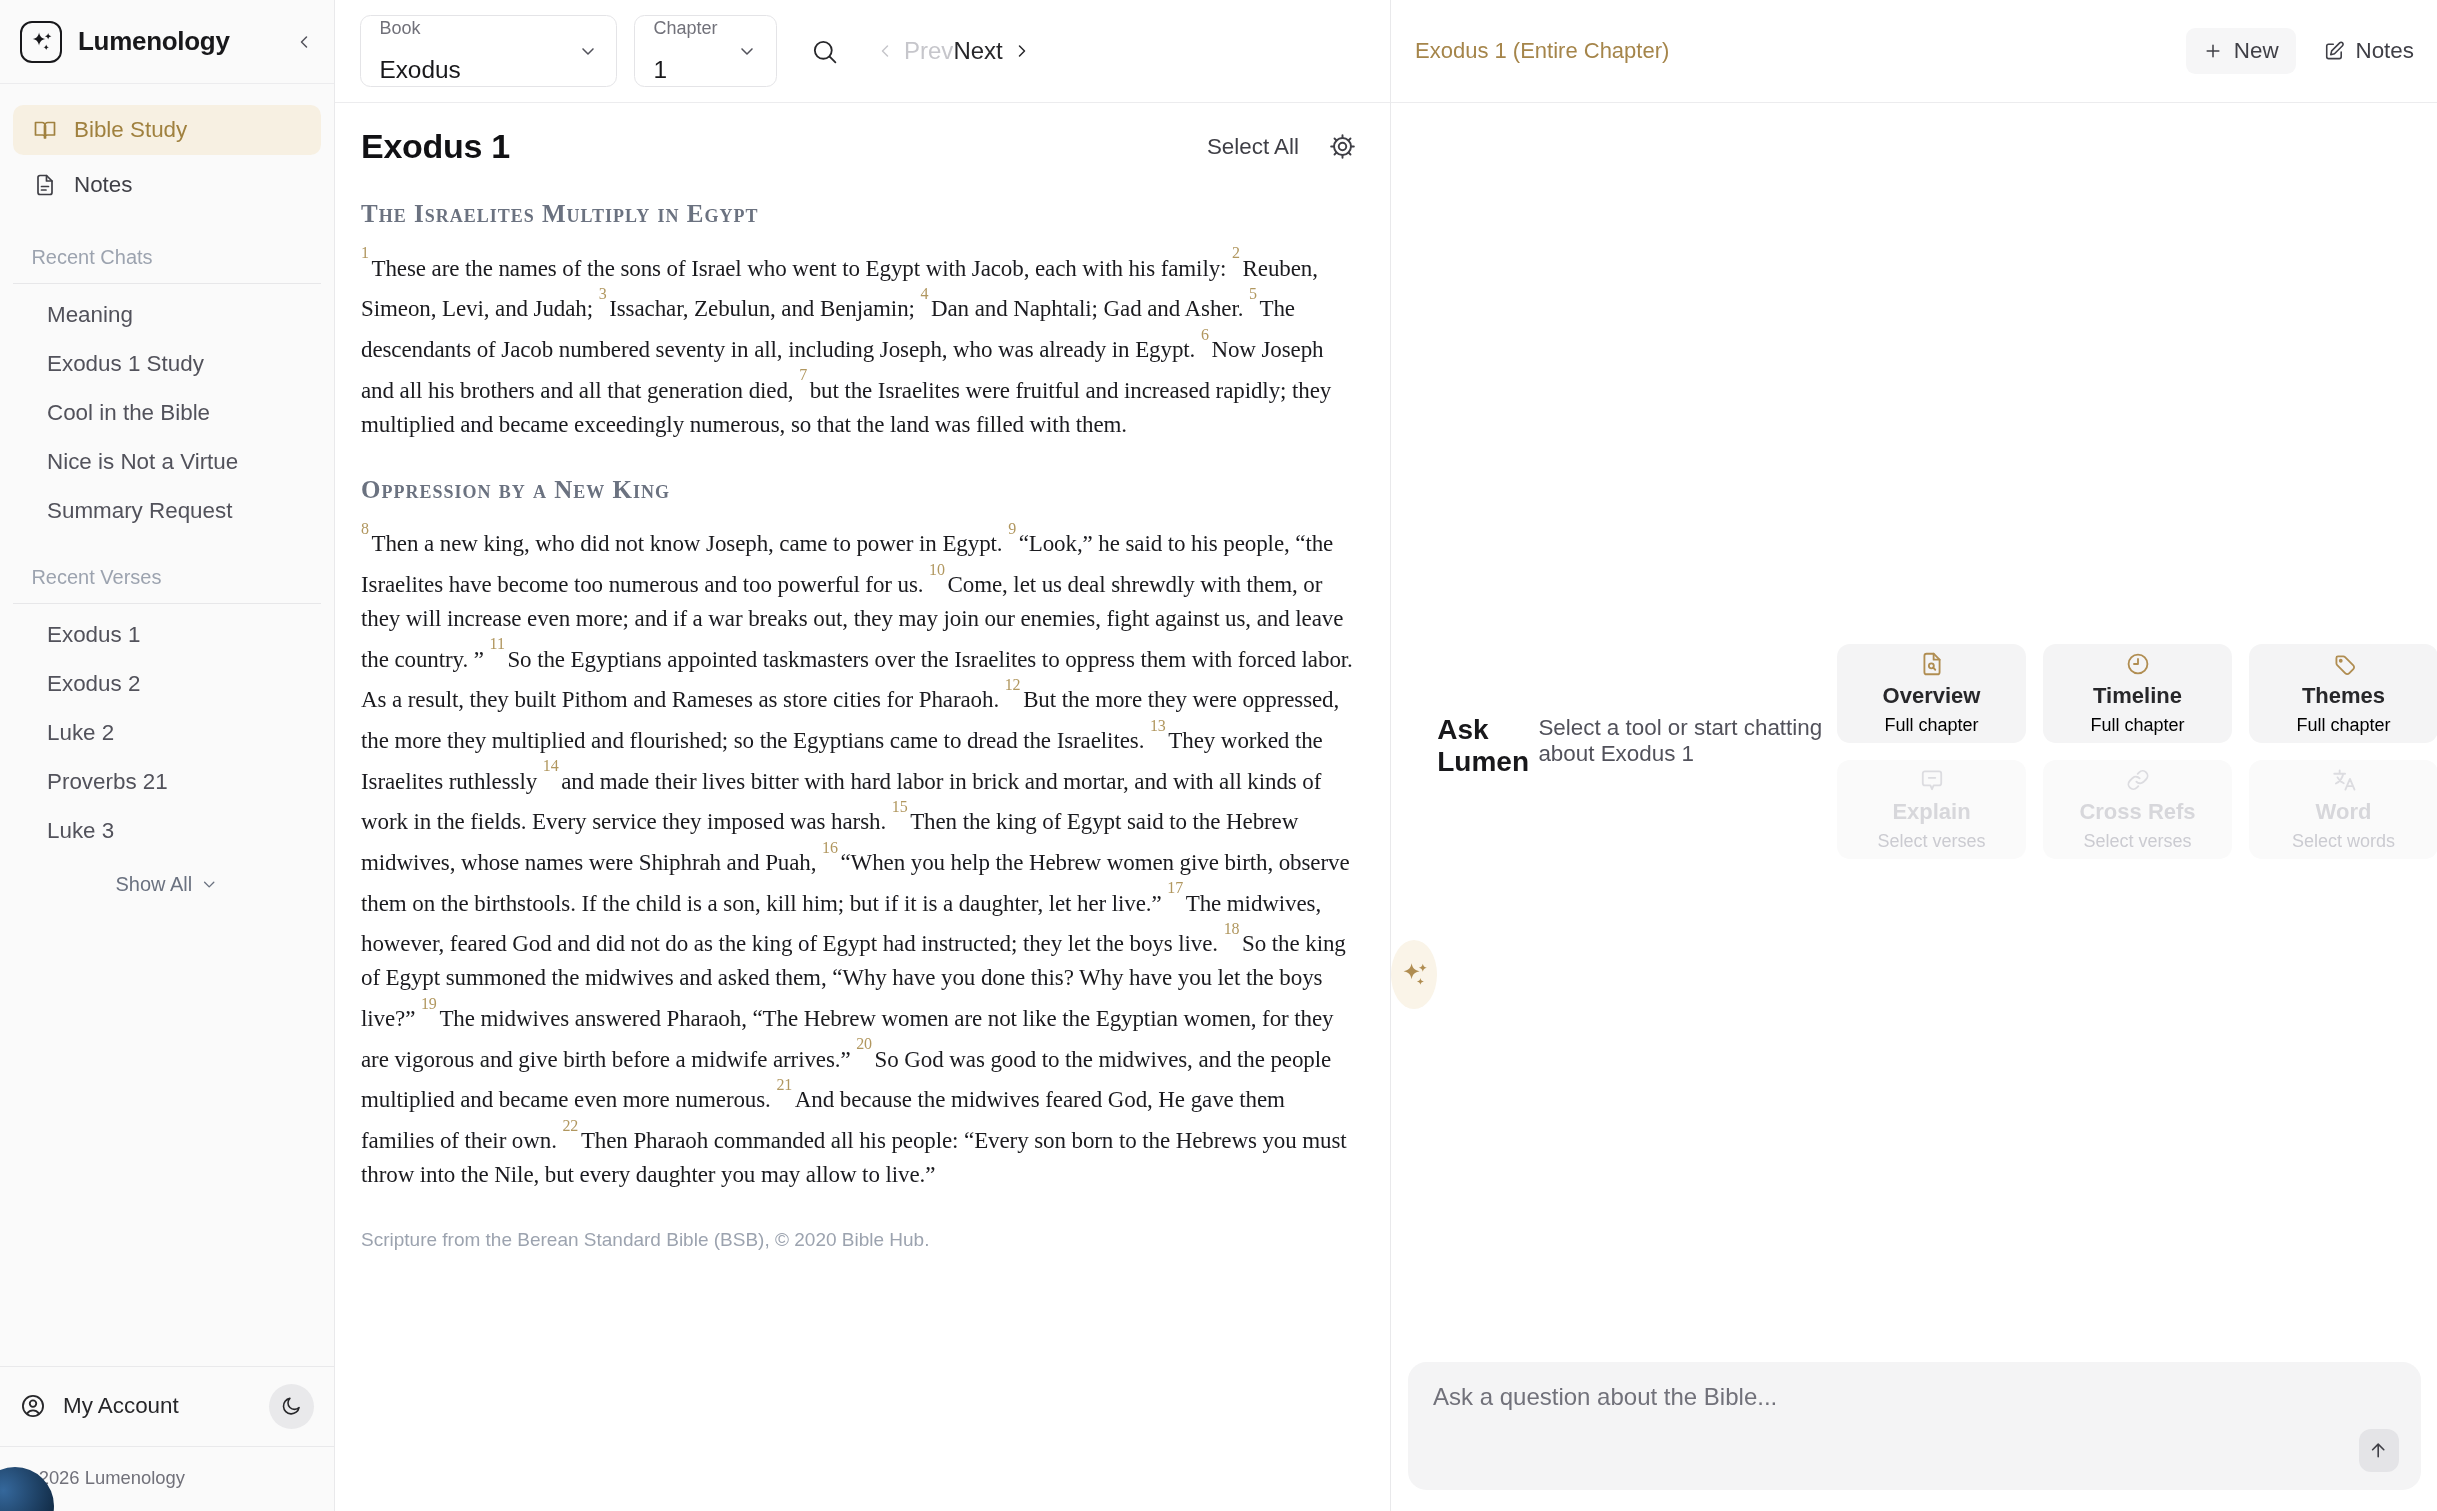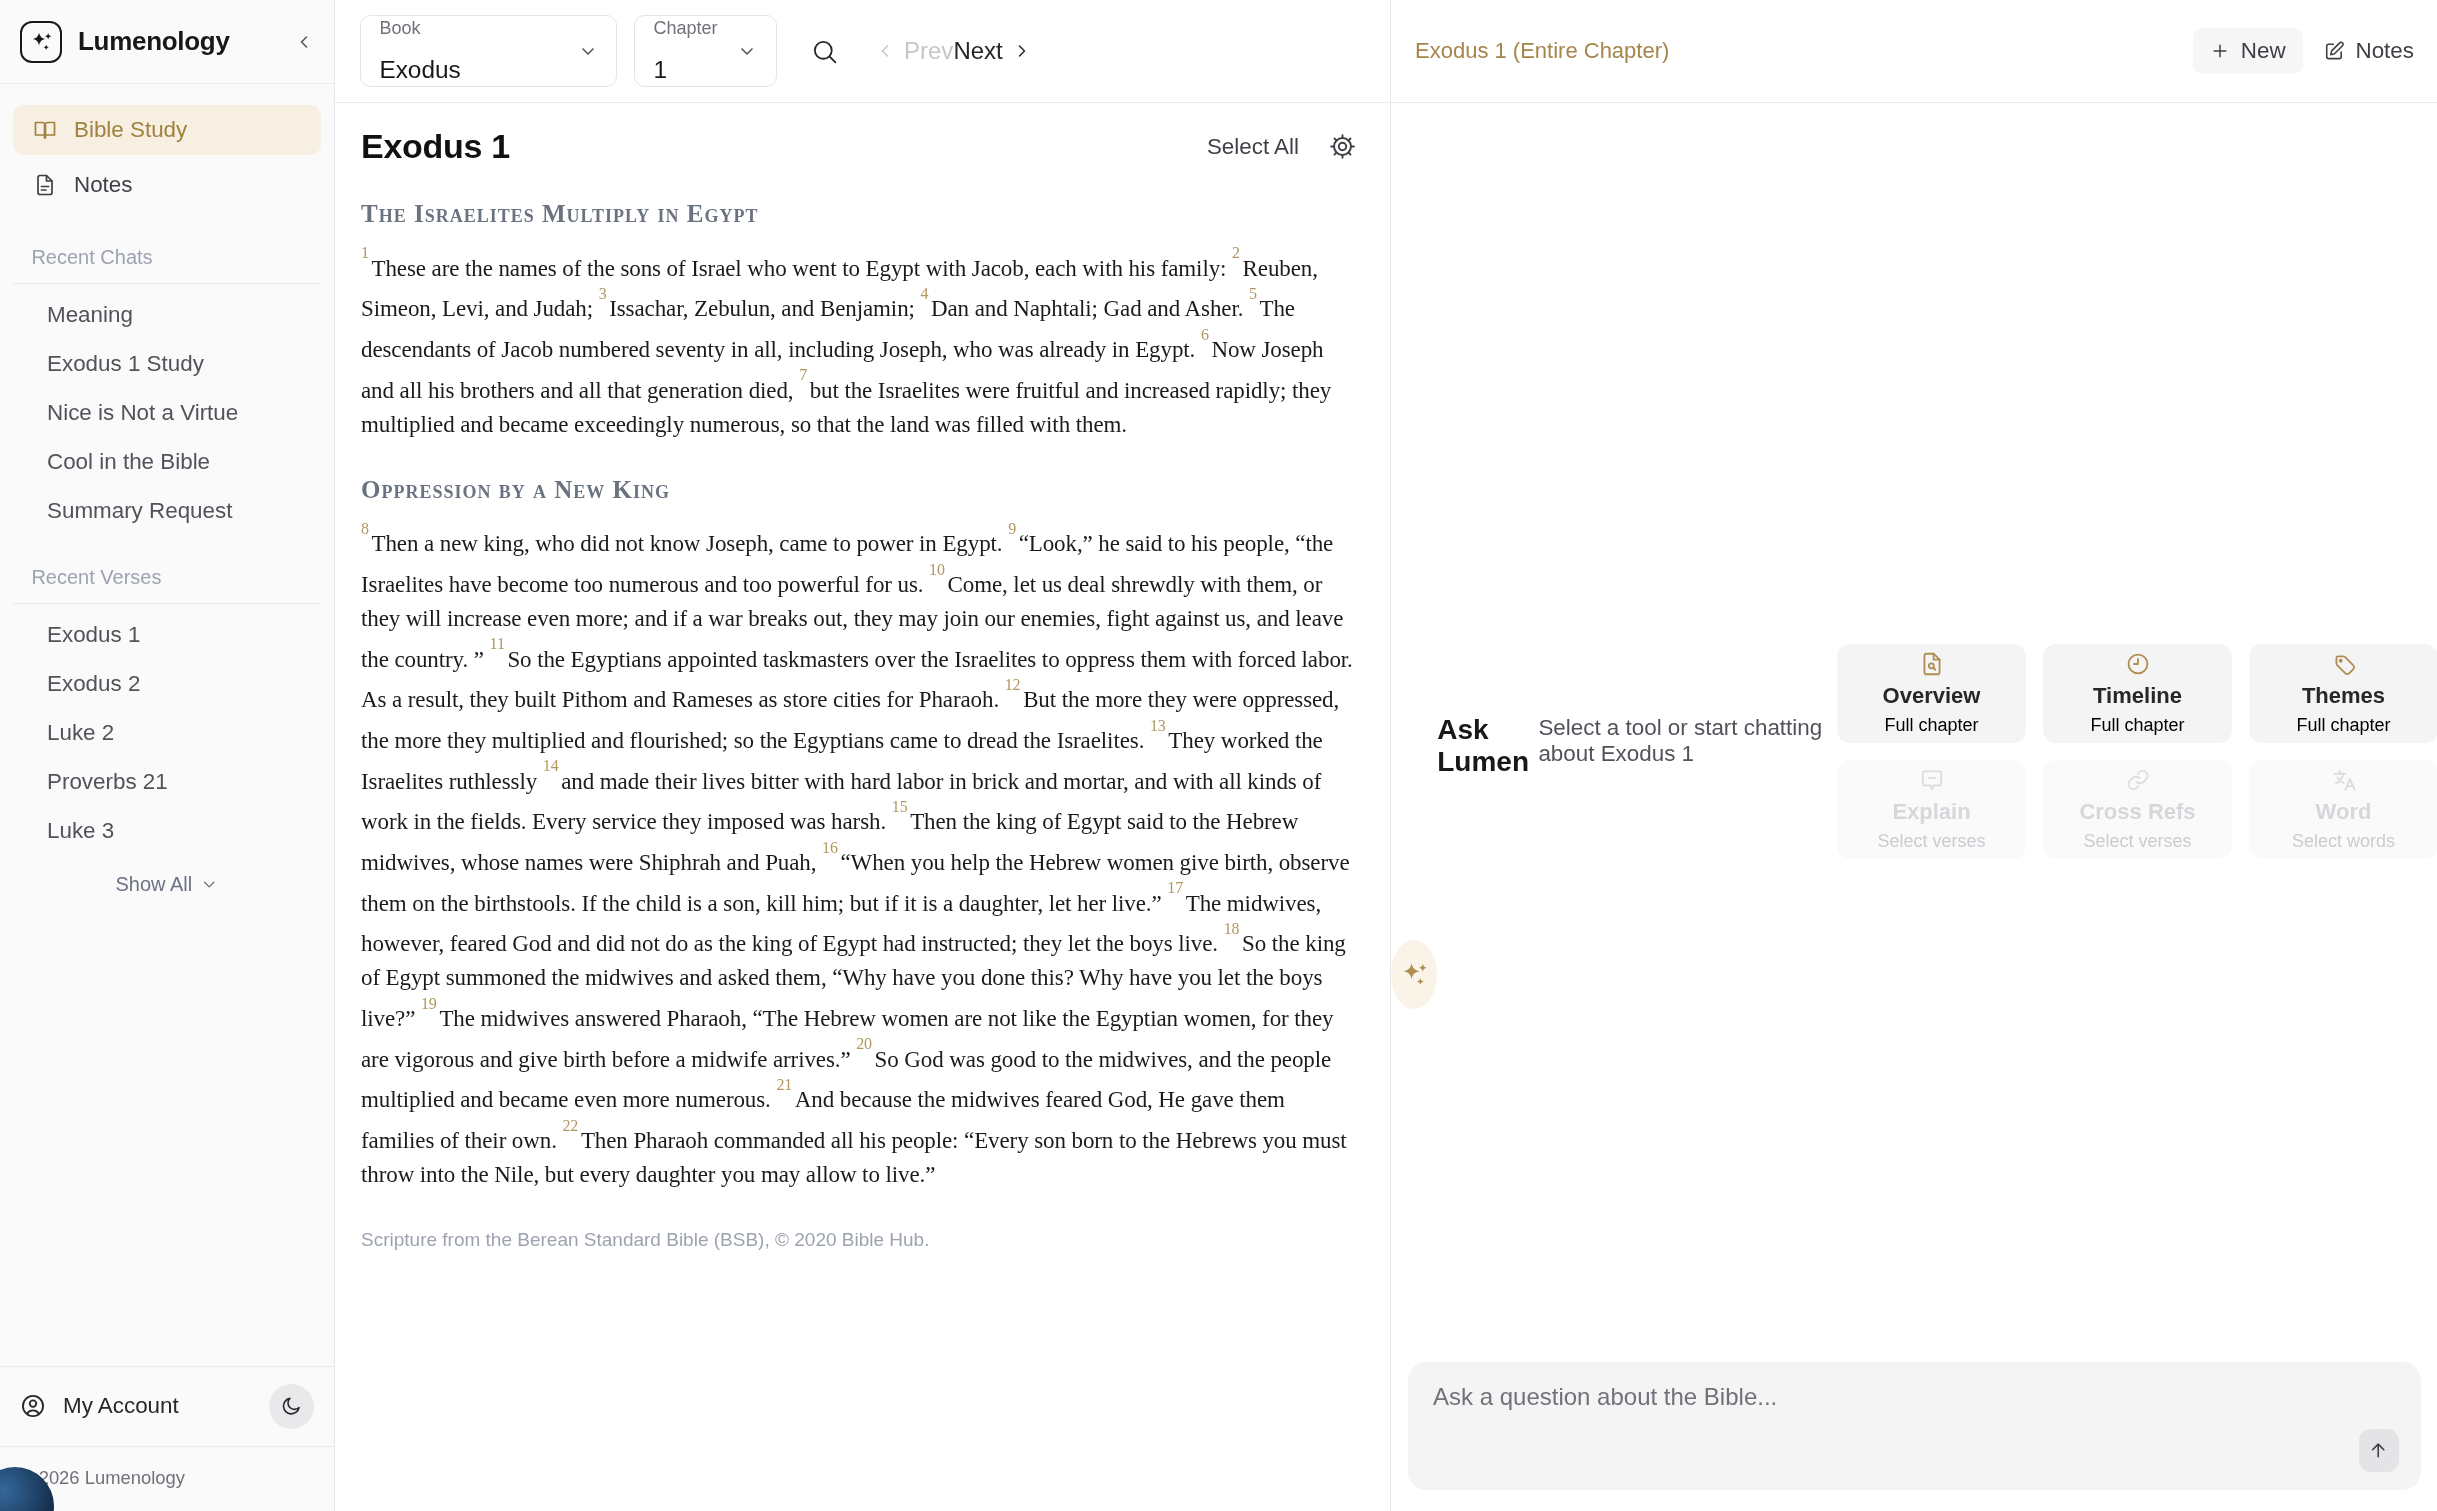--- a/index.html
+++ b/index.html
@@ -74,21 +74,21 @@
     font-size:23px; line-height:34px; letter-spacing:-0.1px; color:#1b1b1f; max-width:1008px; }
   .vnum { font-size:16px; color:#b1975f; position:relative; top:-8.6px; margin-right:2.6px; }
   .attribution { margin-top:37px; font-size:19px; color:#9ca3af; }
 
   
   .right { width:1048px; flex:none; border-left:1.3px solid #e9e9eb; display:flex;
     flex-direction:column; background:#fff; }
   .right-header { height:103px; flex:none; border-bottom:1.3px solid #ececee; display:flex;
     align-items:center; padding:0 24px; }
   .context-label { font-size:22px; color:#a5854a; }
-  .right-actions { margin-left:auto; display:flex; align-items:center; gap:20px; }
+  .right-actions { margin-left:auto; display:flex; align-items:center; gap:27px; }
   .btn-new { display:flex; align-items:center; gap:10.5px; background:#f6f6f7; border-radius:9.2px;
     padding:10px 17px; font-size:22.4px; color:#3f3f46; }
   .btn-notes { display:flex; align-items:center; gap:10.5px; font-size:22.4px; color:#3f3f46; }
   .assistant-body { flex:1; display:flex; flex-direction:row; align-items:center; overflow:hidden; }
   .lumen-badge { margin-top:484px; width:69px; height:69px; border-radius:50%; background:#faf4e8;
     color:#b08d51; display:flex; align-items:center; justify-content:center; }
   .empty-title { margin-top:26px; font-size:28px; font-weight:bold; color:#18181b; }
   .empty-sub { margin-top:16px; font-size:22.4px; color:#52525b; }
   .tools { margin-top:37px; display:grid; grid-template-columns:repeat(3,189px); gap:17px; }
   .tool-card { height:99px; background:#f4f4f5; border-radius:13px; display:flex;
@@ -160,22 +160,22 @@
             </span>
             <span class="nav-label">Notes</span>
           </div>
         </nav>
 
       <div class="section-label">Recent Chats</div>
       <div class="side-list">
 
       <div class="list-item">Meaning</div>
           <div class="list-item">Exodus 1 Study</div>
+          <div class="list-item">Cool in the Bible</div>
           <div class="list-item">Nice is Not a Virtue</div>
-          <div class="list-item">Cool in the Bible</div>
           <div class="list-item">Summary Request</div>
         </div>
 
       <div class="section-label">Recent Verses</div>
       <div class="side-list">
 
       <div class="list-item">Exodus 1</div>
           <div class="list-item">Exodus 2</div>
           <div class="list-item">Luke 2</div>
           <div class="list-item">Proverbs 21</div>

